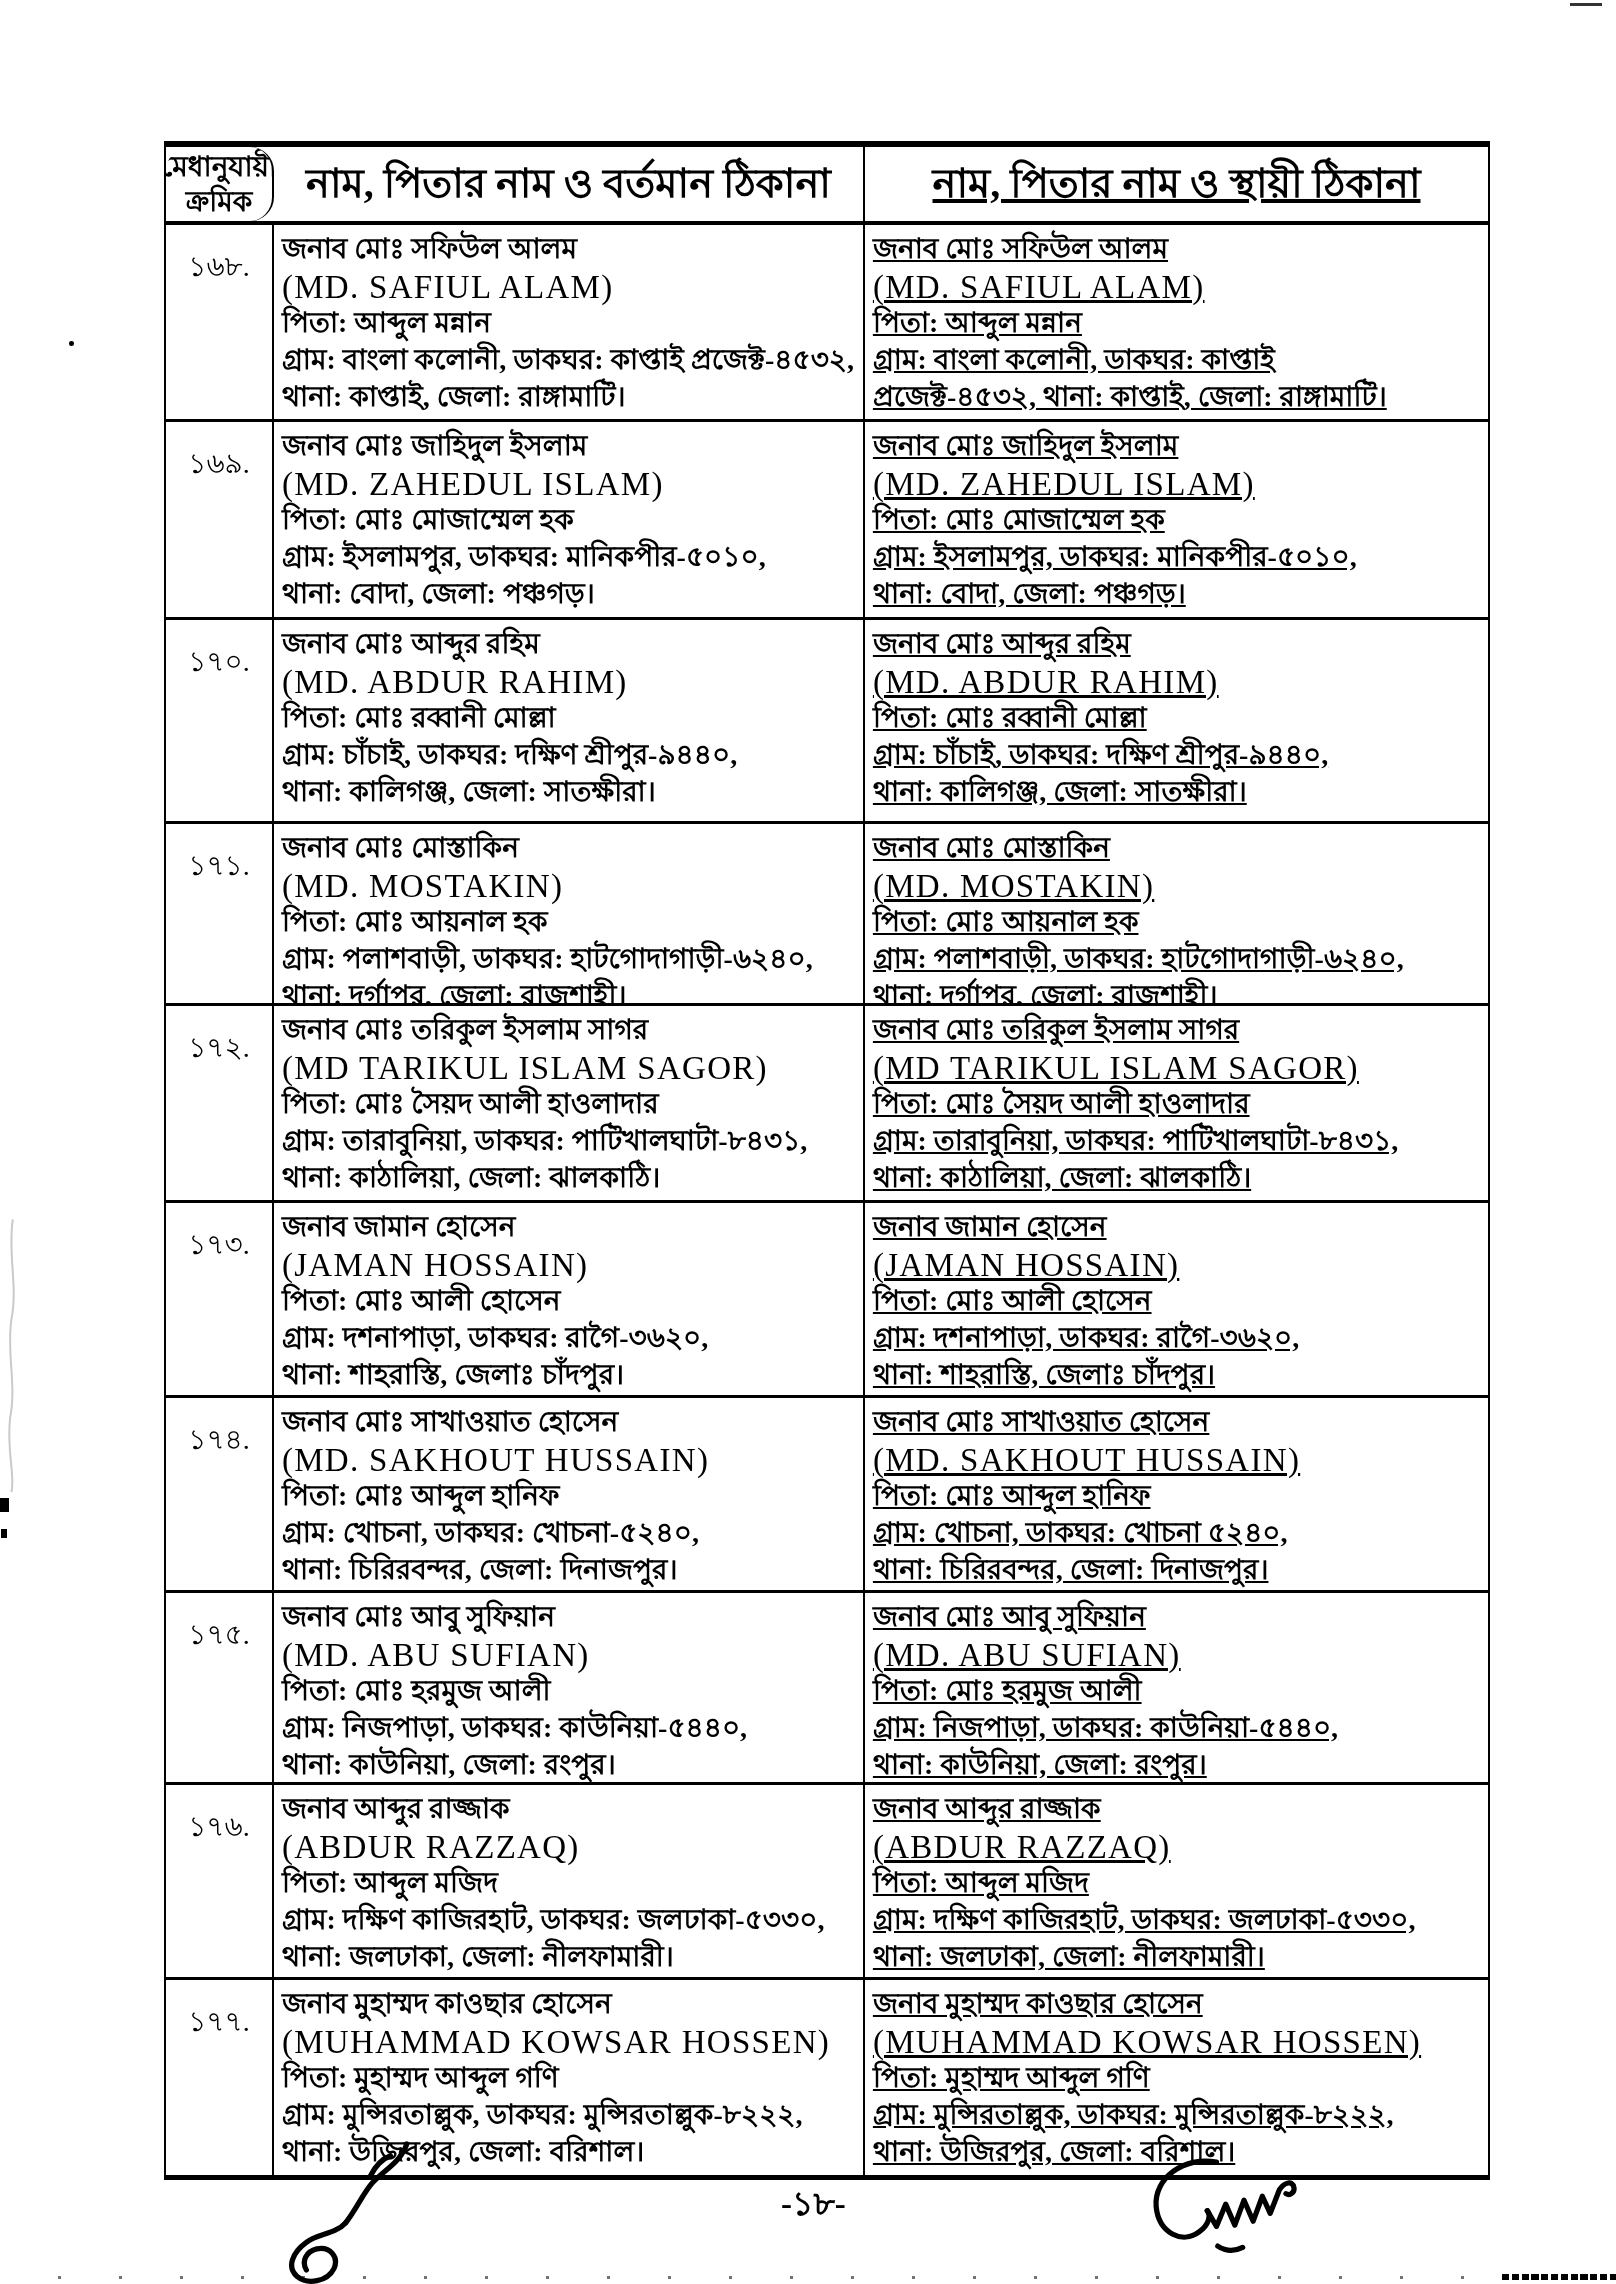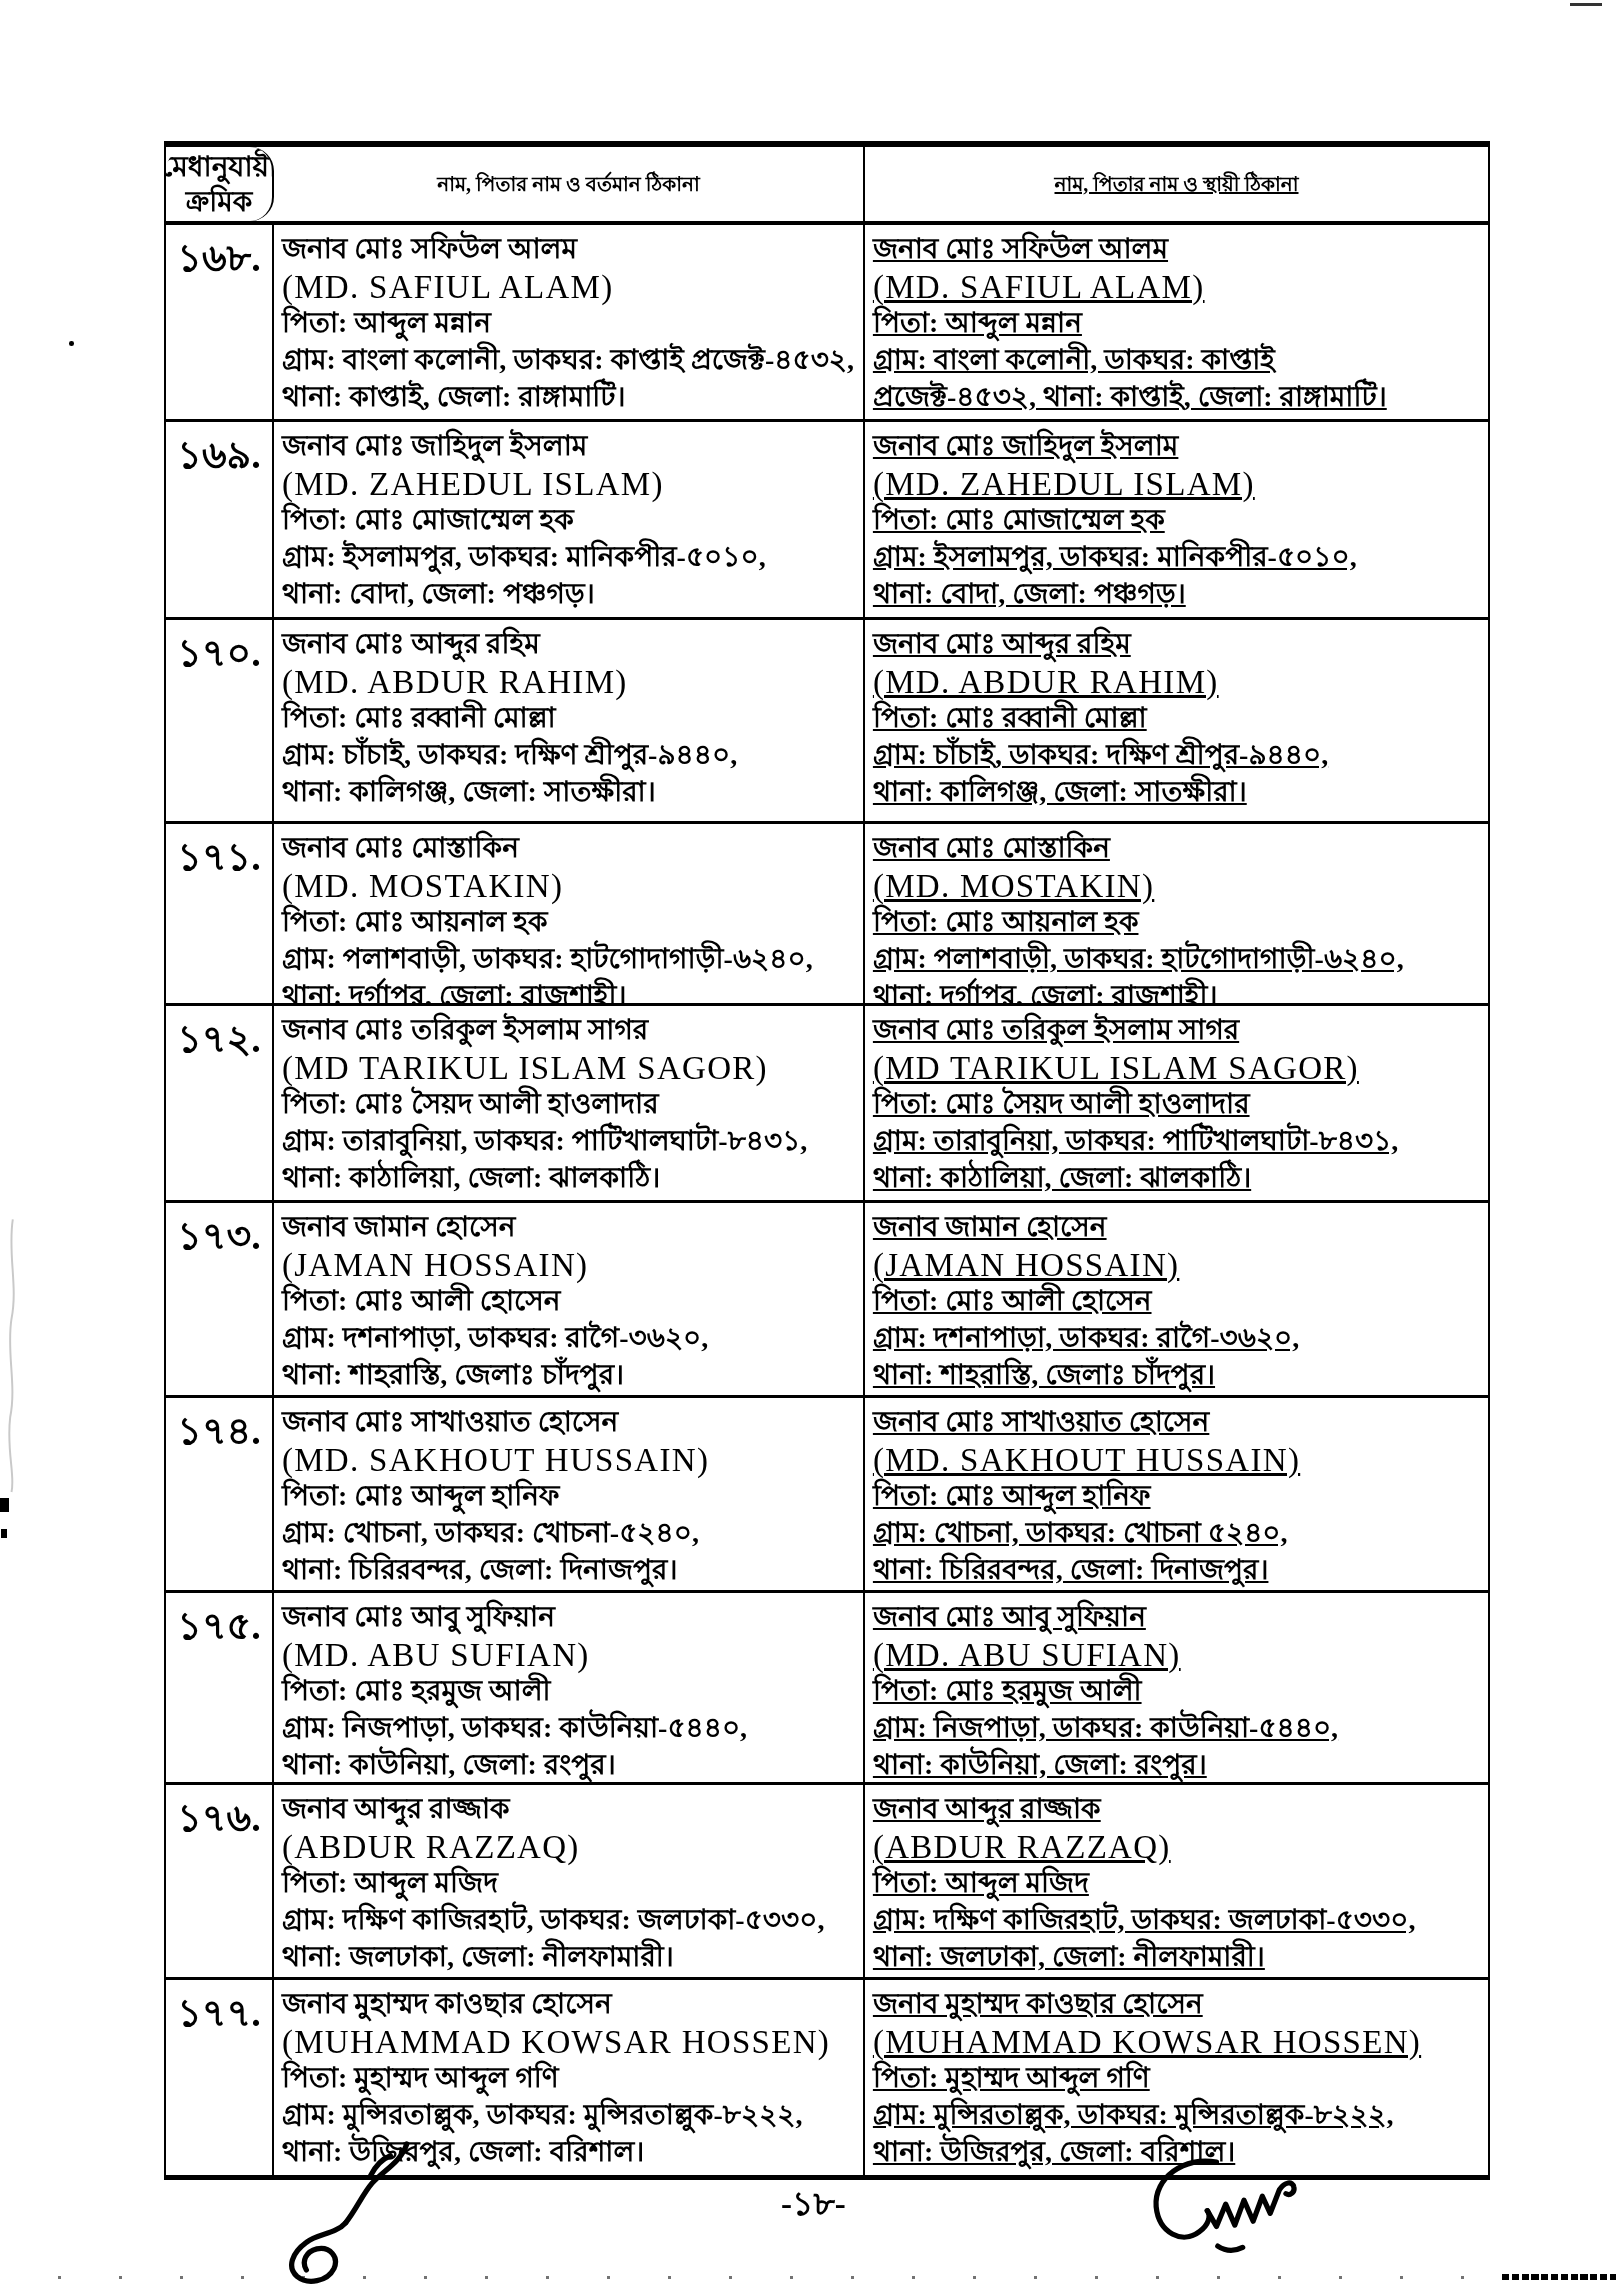--- a/index.html
+++ b/index.html
@@ -13,23 +13,23 @@
     border-style:solid; border-color:#000;
     border-top-width:6.6px; border-bottom-width:5.3px; border-left-width:2px; border-right-width:2.6px;
     background:#fff;
   }
   .row { display:grid; grid-template-columns:108px 591px 1fr; border-bottom:3.3px solid #000; }
   .row:last-child { border-bottom:none;border-radius:10px; }
   .cell { border-right:2px solid #000; overflow:hidden; box-sizing:border-box;text-align:center; }
   .cell:last-child { border-right:none;text-decoration:underline; }
   .header-row { border-bottom:4.6px solid #000; }
   .header-cell { display:flex; align-items:center; justify-content:center; text-align:center;
-    font-size:20px; font-weight:700; padding:2.6px 3.9px; box-sizing:border-box; line-height:1.25; }
+    font-size:40px; font-weight:700; padding:2.6px 3.9px; box-sizing:border-box; line-height:1.25; }
   .header-cell.hserial { font-size:28px;border-radius:24px; }
-  .serial-cell { text-align:center; padding-top:3px; font-size:38px; font-weight:700; }
+  .serial-cell { text-align:center; padding-top:20px; font-size:28px; font-weight:400; }
   .addr-cell { padding:6.6px 2.6px 0 7.9px; }
   .line { height:37px; display:flex; align-items:center; white-space:nowrap;
     font-size:28px; font-weight:700; letter-spacing:0px; }
   .line.en { font-size:33px; font-weight:400; letter-spacing:1.3px; }
   .page-number { position:absolute; left:781px; top:2178px; font-size:33px; font-weight:700; }
   .sig { position:absolute; }
   .artifact { position:absolute; background:#000; }
   .scan-dots { position:absolute; left:0px; top:2276px; width:1617px; height:3.3px;
     background-image:repeating-linear-gradient(90deg, rgba(0,0,0,0) 0px, rgba(0,0,0,0) 58px, rgba(0,0,0,0.55) 58px, rgba(0,0,0,0.55) 61px); }
   .scan-dash-right { position:absolute; right:0px; top:2274px; width:115px; height:5.9px;

